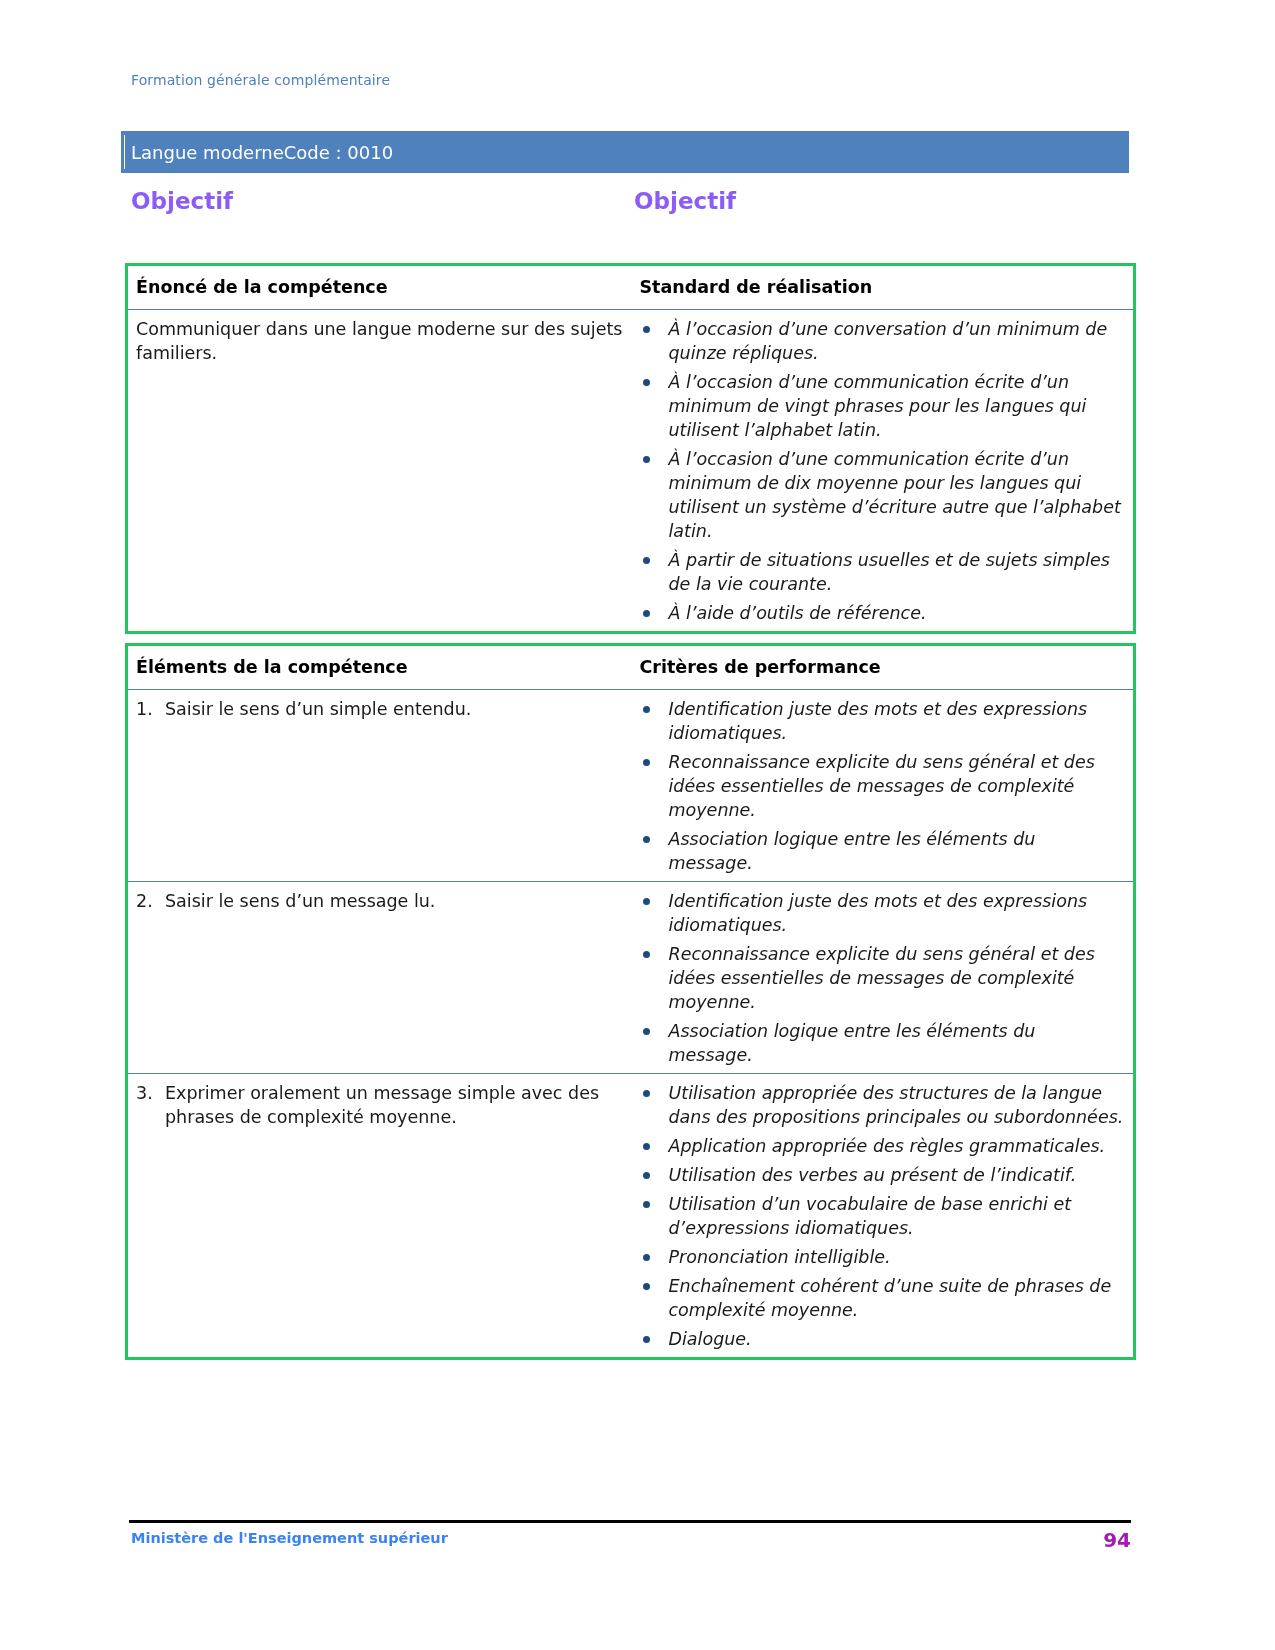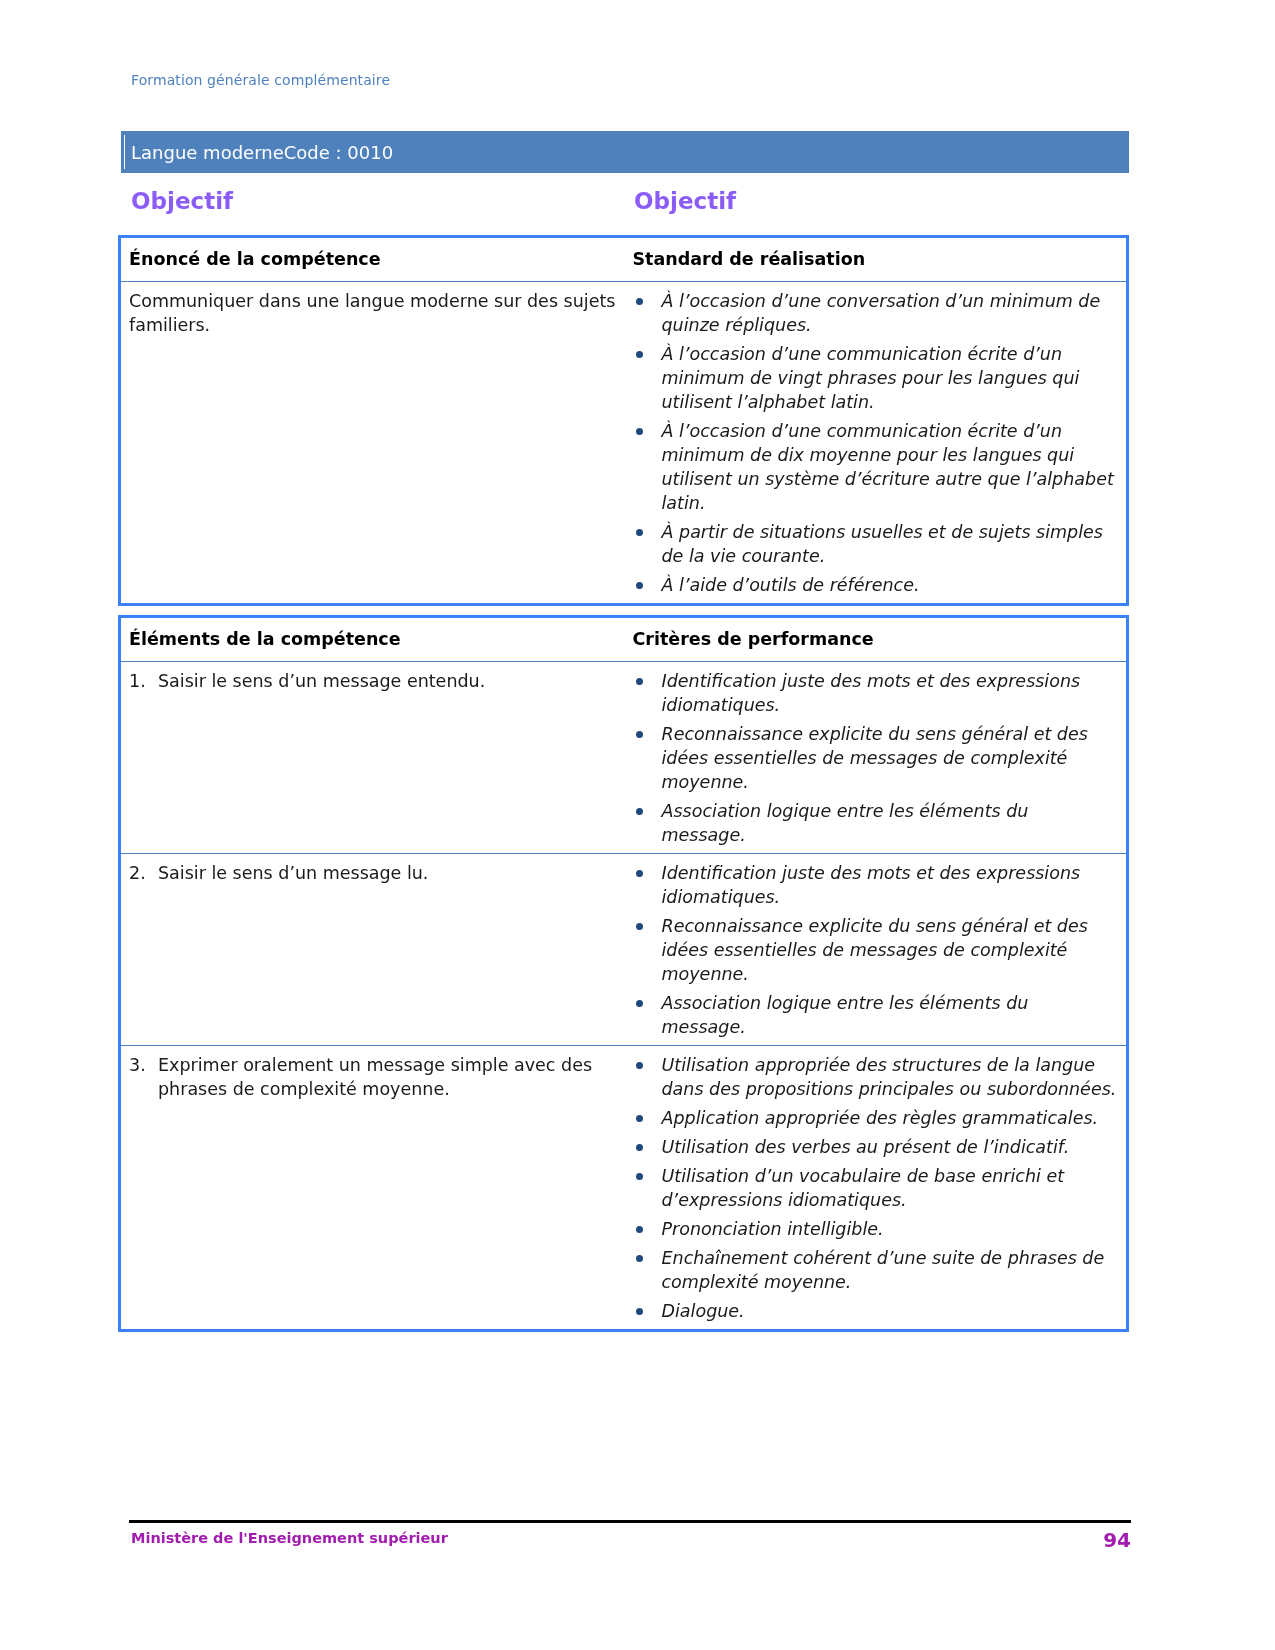--- a/index.html
+++ b/index.html
@@ -11,41 +11,41 @@
                 background: #4f81bd; color: #ffffff; font-size: 18px; box-sizing: border-box;
                 display: flex; justify-content: flex-start; align-items: center;
                 padding: 0 10px 0 10px; }
   .course-bar::before { content: ""; position: absolute; left: 3px; top: 4px; bottom: 4px;
                         width: 1px; background: #ffffff; }
   .section-heads { position: absolute; left: 131px; top: 188px; width: 1000px; height: 32px; }
   .section-heads .h { position: absolute; top: 0; font-size: 23px; font-weight: bold; color: #8b5cf6; }
   .section-heads .h.left { left: 0; }
   .section-heads .h.right { left: 503px; }
 
-  table.grid { position: absolute; left: 118px; width: 1008px; border-collapse: collapse;
-               border: 3px solid #3b82f6; font-size: 17.5px; line-height: 24px; table-layout: fixed; }
+  table.grid { position: absolute; left: 125px; width: 1008px; border-collapse: collapse;
+               border: 3px solid #22c55e; font-size: 17.5px; line-height: 24px; table-layout: fixed; margin-top: 28px; }
   table.grid col.c1 { width: 505px; }
   table.grid col.c2 { width: 503px; }
   table.grid th { text-align: left; font-weight: bold; padding: 9px 8px 10px 8px; color: #000;
                   border-bottom: 1px solid #4f81bd; font-size: 17.5px; }
   table.grid td { vertical-align: top; padding: 7px 8px 6px 8px; }
   table.grid tr.row + tr.row td { border-top: 1px solid #4f81bd; }
   #t1 { top: 235px; height: 364px; }
   #t2 { top: 615px; }
 
   ul.crit { list-style: none; margin: 0; padding: 0; font-style: italic; }
   ul.crit li { position: relative; padding-left: 29px; margin-bottom: 5px; }
   ul.crit li:last-child { margin-bottom: 0; }
   ul.crit li .bullet { position: absolute; left: 3px; top: 9px; width: 7px; height: 7px;
                        border-radius: 50%; background: #1f497d; }
   .num-item { position: relative; padding-left: 29px; }
   .num-item .num { position: absolute; left: 0; top: 0; }
 
   .footer-rule { position: absolute; left: 129px; top: 1520px; width: 1002px; height: 3px; background: #000; }
-  .footer-left { position: absolute; left: 131px; top: 1530px; font-size: 14.5px; font-weight: bold; color: #a21caf; }
+  .footer-left { position: absolute; left: 131px; top: 1530px; font-size: 14.5px; font-weight: bold; color: #3b82f6; }
   .footer-right { position: absolute; right: 144px; top: 1528px; font-size: 20px; font-weight: bold; color: #a21caf; margin-left: 36px; }
 </style>
 </head>
 <body>
 
 <div class="running-head">Formation générale complémentaire</div>
 
 <div class="course-bar">
   <span>Langue moderne</span>
   <span>Code : 0010</span>
@@ -90,21 +90,21 @@
     </colgroup>
   <thead>
     <tr>
       <th>Éléments de la compétence</th>
       <th>Critères de performance</th>
     </tr>
   </thead>
   <tbody id="t2-body">
       <tr class="row">
         <td>
-          <div class="num-item"><span class="num">1.</span><span>Saisir le sens d’un message entendu.</span></div>
+          <div class="num-item"><span class="num">1.</span><span>Saisir le sens d’un simple entendu.</span></div>
         </td>
         <td>
           <ul class="crit">
             <li><span class="bullet"></span><span>Identification juste des mots et des expressions idiomatiques.</span></li>
             <li><span class="bullet"></span><span>Reconnaissance explicite du sens général et des idées essentielles de messages de complexité moyenne.</span></li>
             <li><span class="bullet"></span><span>Association logique entre les éléments du message.</span></li>
           </ul>
         </td>
       </tr>
       <tr class="row">

